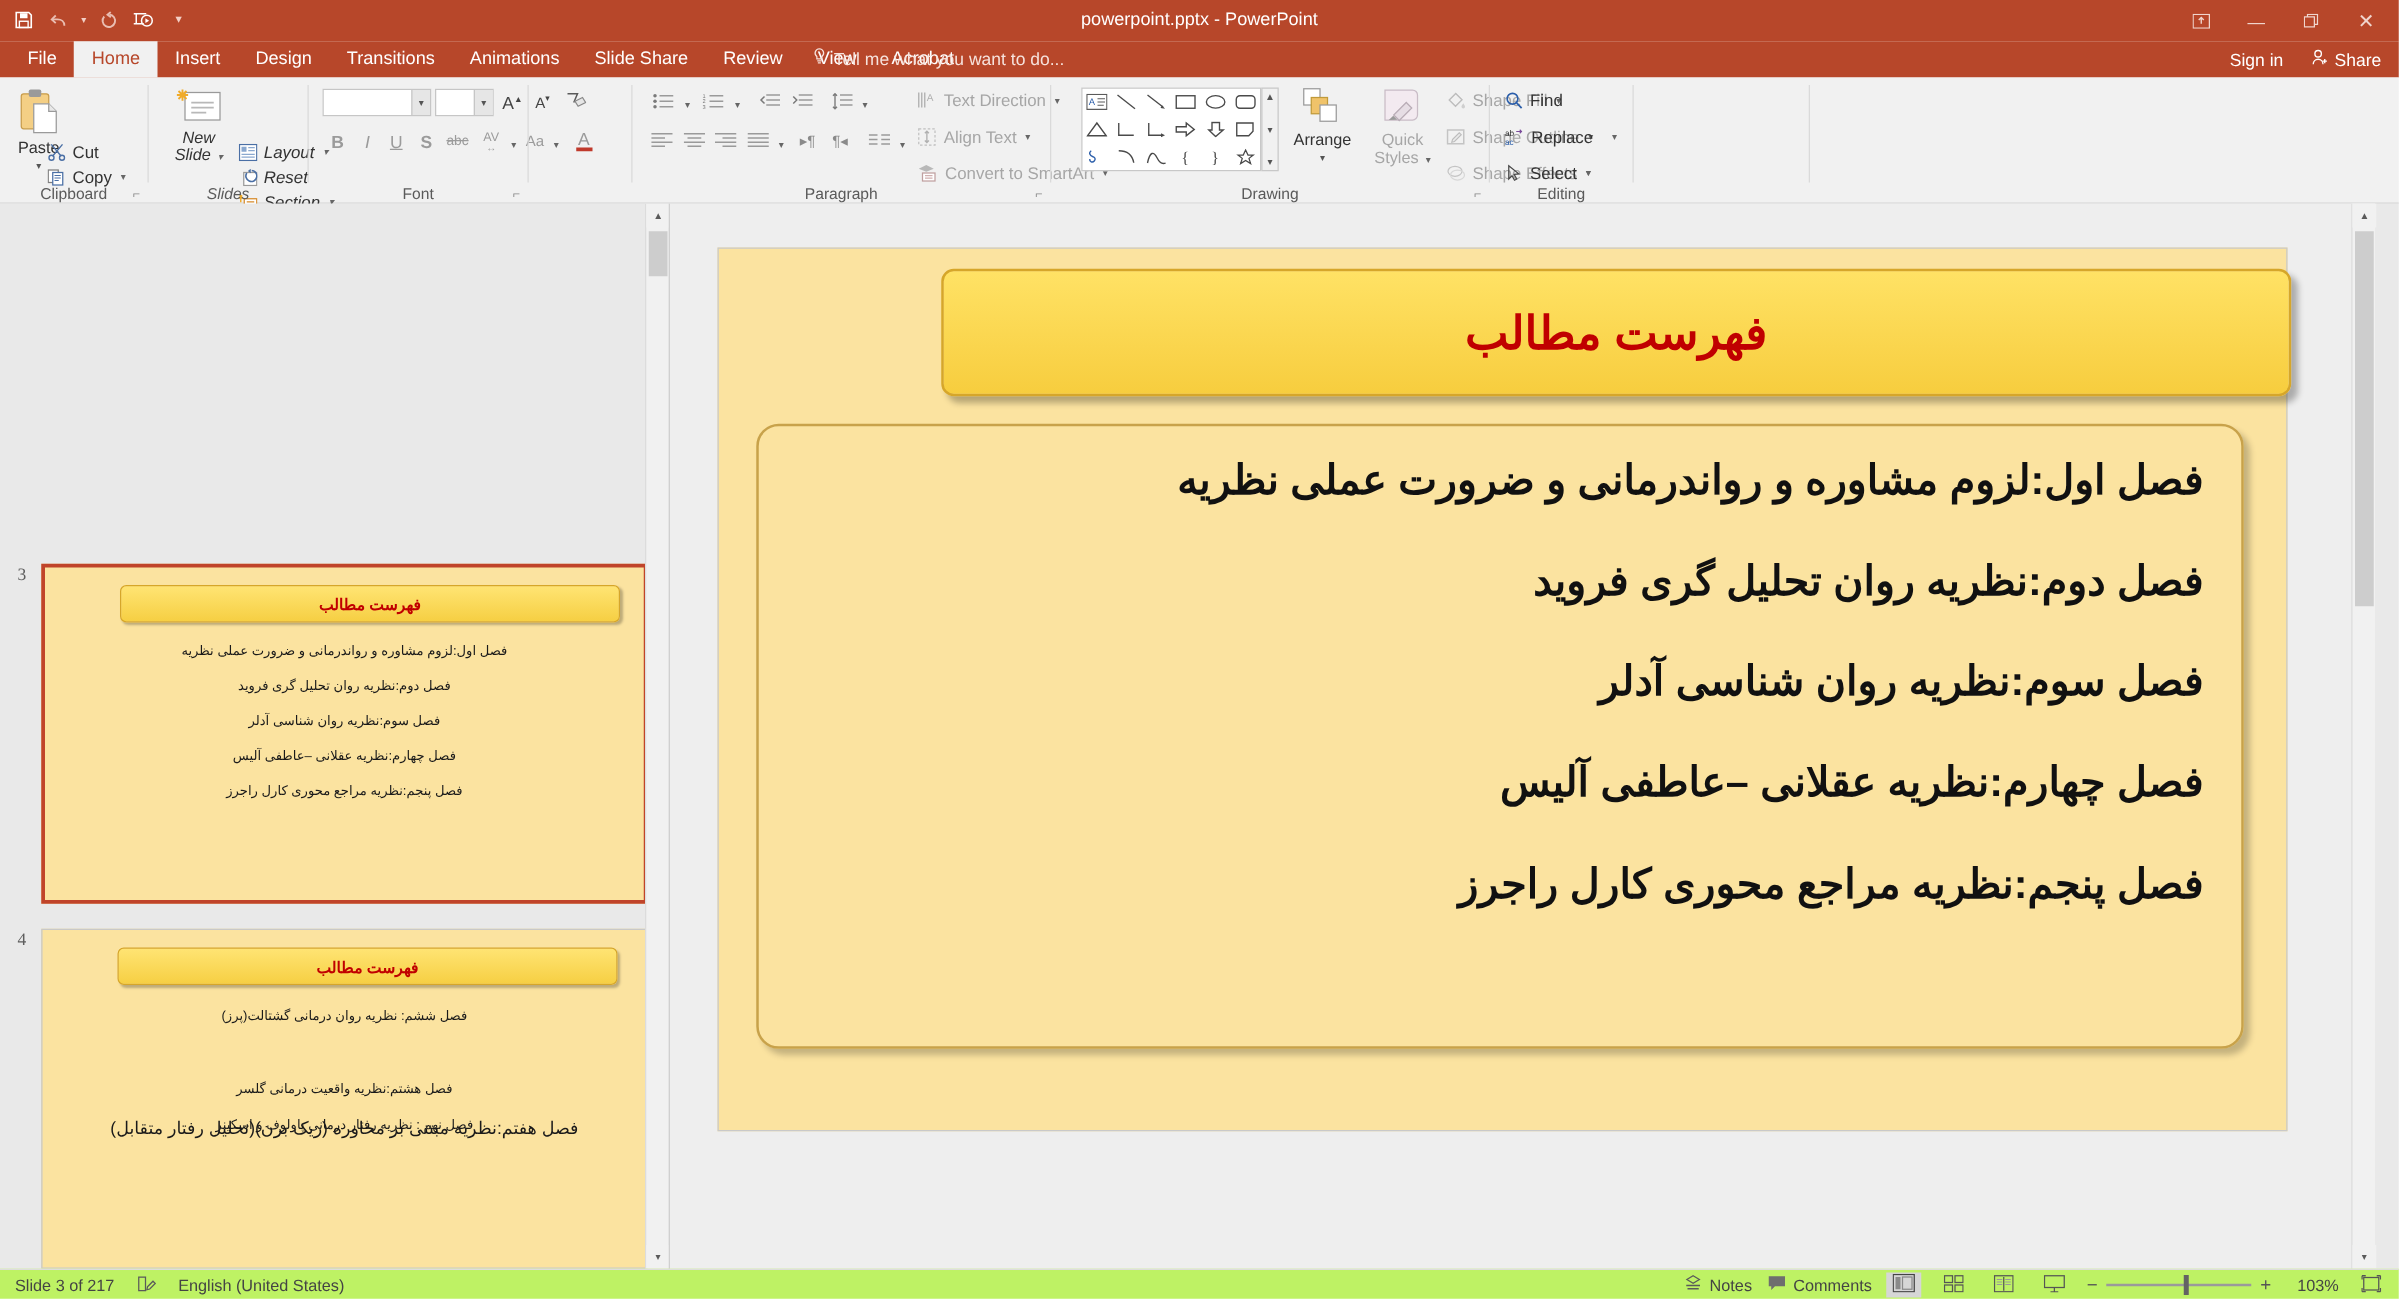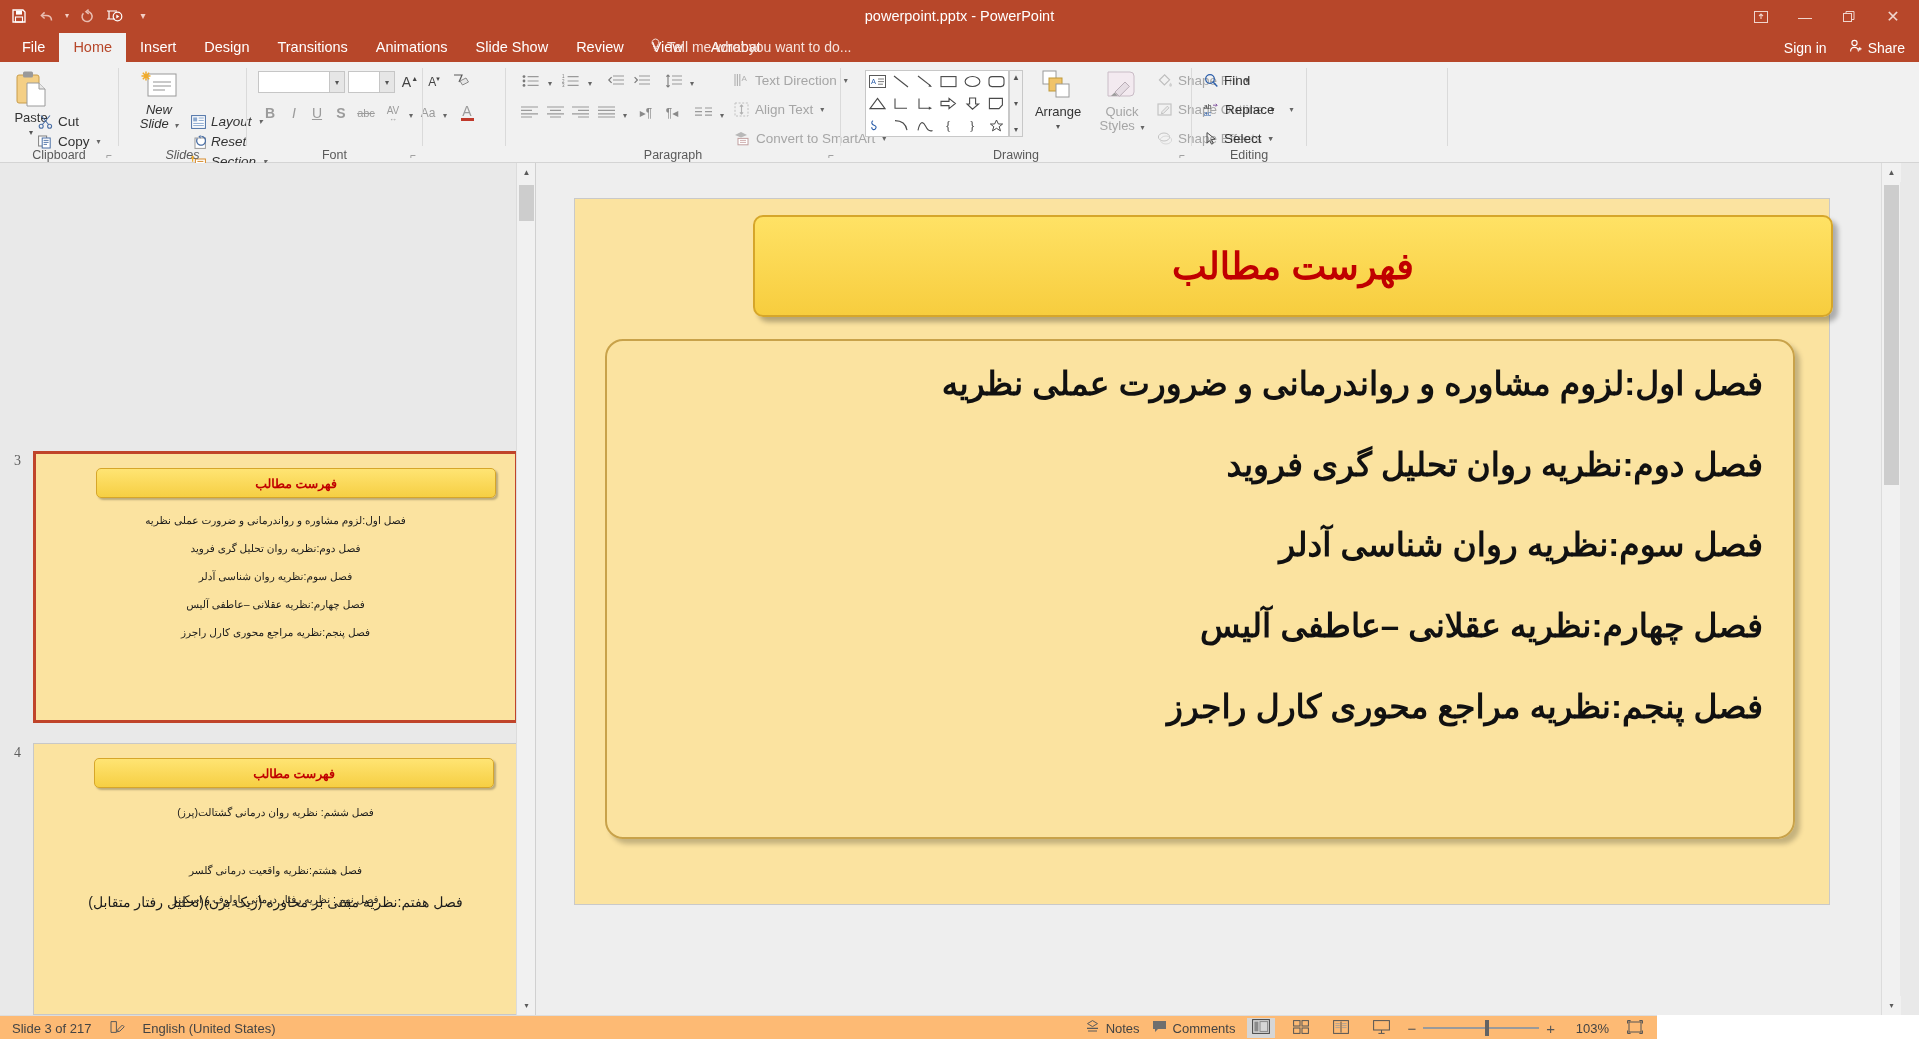--- a/index.html
+++ b/index.html
@@ -178,22 +178,22 @@
   }
 
   .stage-scroll {
     position: absolute; right: 0; top: 0; width: 19px; height: 852px; background: #f1f1f1;
     border-left: 1px solid #dcdcdc;
   }
   .stage-sb-thumb { position: absolute; left: 2px; width: 15px; background: #cdcdcd; }
 
   
   .statusbar {
-    position: absolute; left: 0; top: 1015px; width: 1657px; height: 24px;
-    background: #fdba74; border-top: 1px solid #dddddd;
+    position: absolute; left: 0; top: 1015px; width: 1919px; height: 24px;
+    background: #bef264; border-top: 1px solid #dddddd;
     font-size: 13px; color: #444;
   }
   .sb-left { position: absolute; left: 12px; top: 0; height: 24px; display: flex; align-items: center; gap: 18px; }
   .sb-right { position: absolute; right: 8px; top: 0; height: 24px; display: flex; align-items: center; gap: 12px; }
   .sb-item { display: flex; align-items: center; gap: 6px; text-align: center; }
   .view-btn { width: 28px; height: 20px; display: flex; align-items: center; justify-content: center; color: #444; }
   .view-btn.active { background: #d6d6d6; }
   .zoom-slider { display: flex; align-items: center; gap: 7px; }
   .ztrack { position: relative; width: 116px; height: 2px; background: #9a9a9a; }
   .zknob { position: absolute; left: 62px; top: -7px; width: 4px; height: 16px; background: #636363; }
@@ -255,21 +255,21 @@
 </div>
 
 <div class="tabstrip">
   <div class="tabs">
     <div class="tab">File</div>
     <div class="tab active">Home</div>
     <div class="tab">Insert</div>
     <div class="tab">Design</div>
     <div class="tab">Transitions</div>
     <div class="tab">Animations</div>
-    <div class="tab">Slide Show</div>
+    <div class="tab">Slide Share</div>
     <div class="tab">Review</div>
     <div class="tab">View</div>
     <div class="tab">Acrobat</div>
   </div>
 
   <div class="tellme">
     <span class="bulb">
       <svg width="11" height="14" viewBox="0 0 11 14">
           <path d="M5.5 1a3.5 3.5 0 0 1 2 6.3V9h-4V7.3A3.5 3.5 0 0 1 5.5 1z" fill="none" stroke="#f6e2dc" stroke-width="1"></path>
           <path d="M3.8 10.6h3.4M4.3 12.2h2.4" stroke="#f6e2dc" stroke-width="1"></path>

